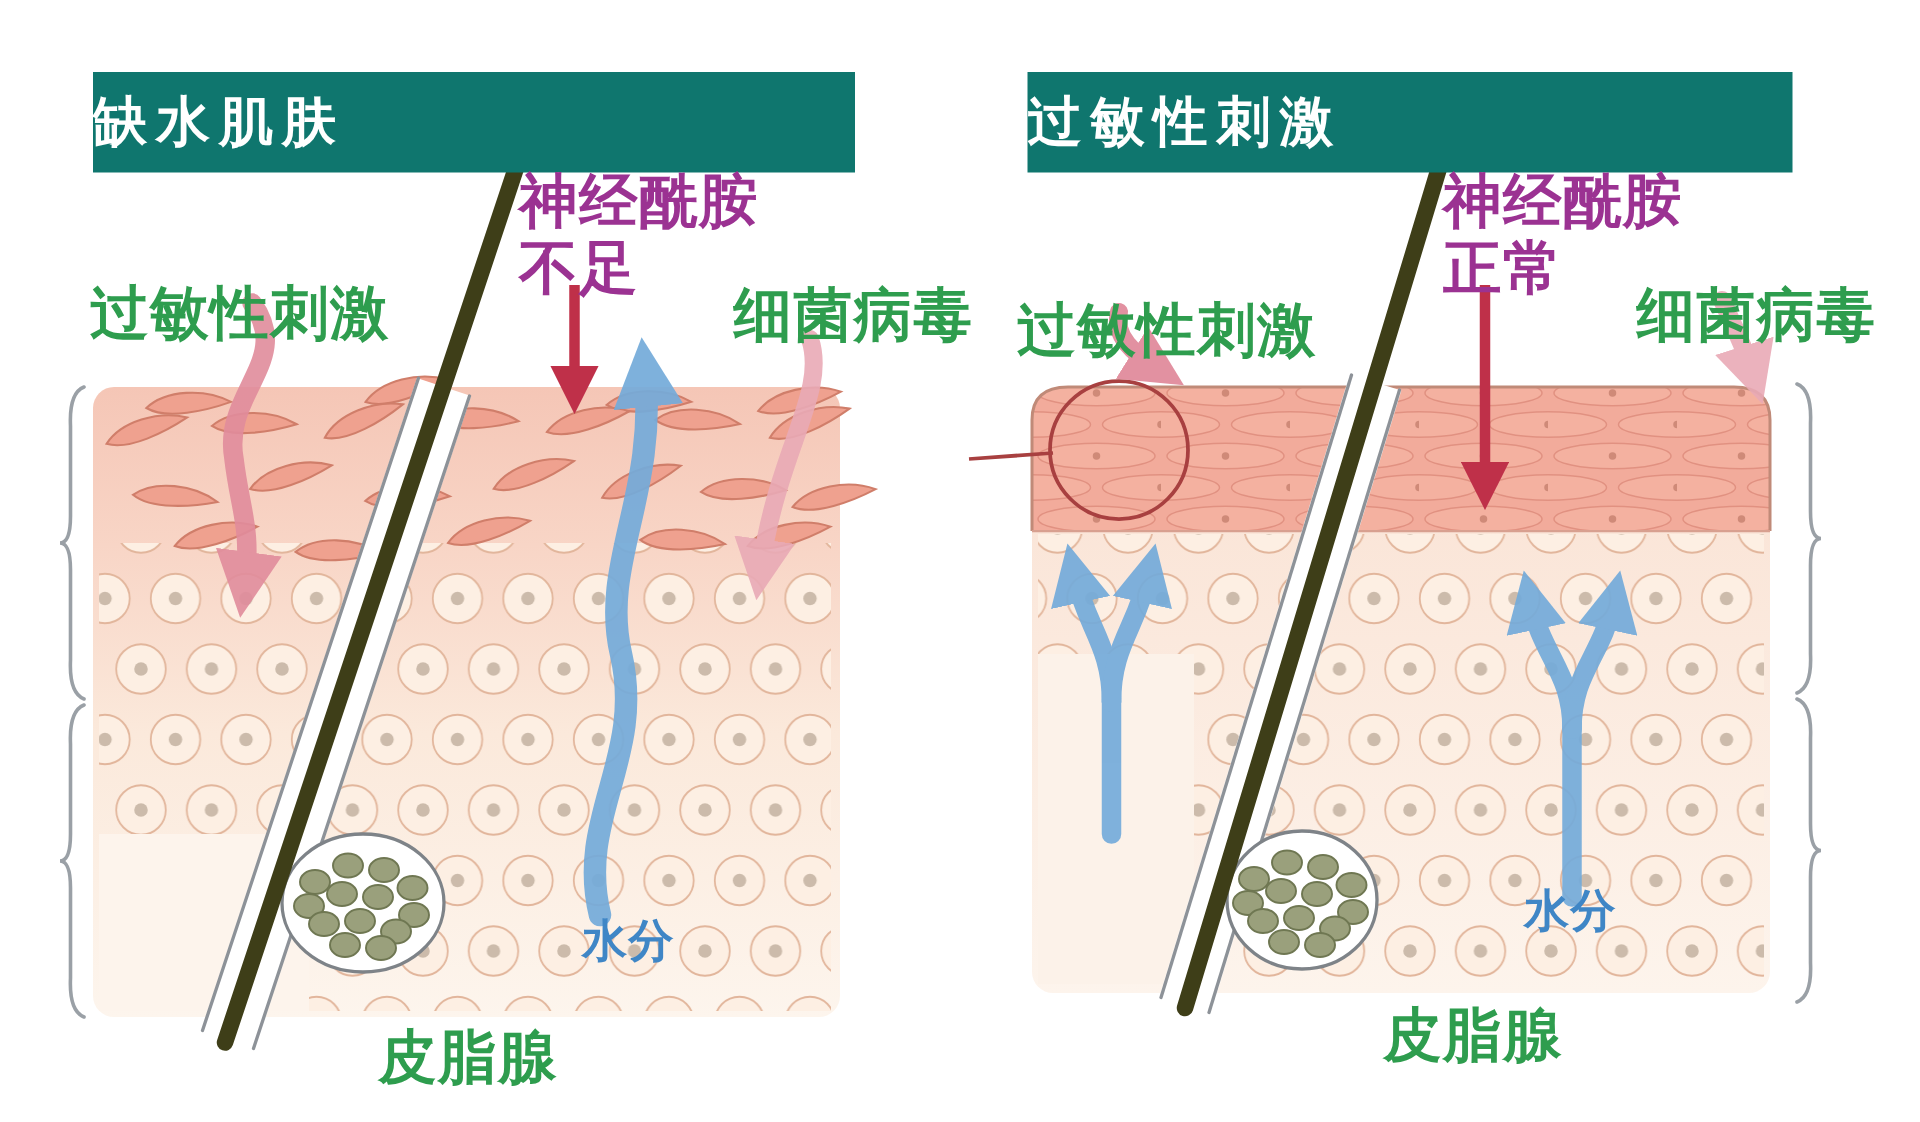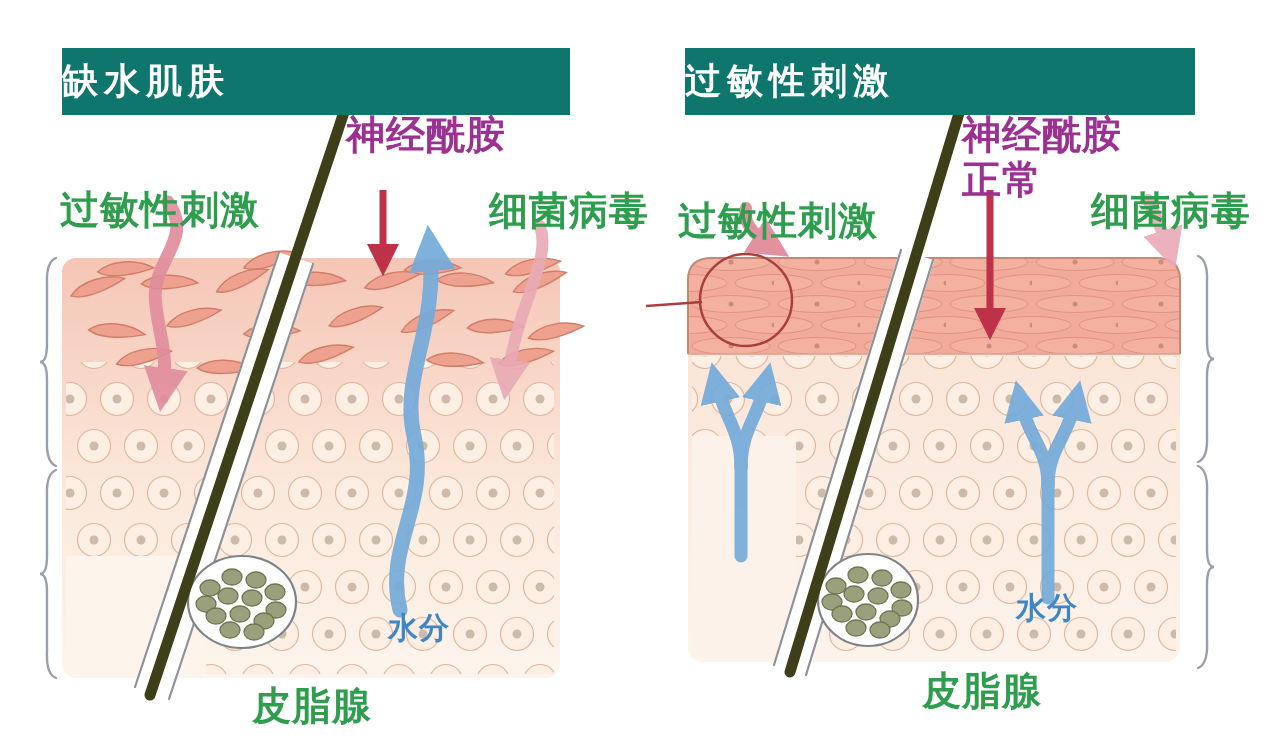--- a/index.html
+++ b/index.html
@@ -198,20 +198,21 @@
   <div class="banner banner-left">
     <span>缺水肌肤</span>
   </div>
   <div class="banner banner-right">
     <span>过敏性刺激</span>
   </div>
 
   <div class="label green" style="left:60px;top:160px;">过敏性刺激</div>
   <div class="label purple" style="left:346px;top:113px;">
     <span style="display:block;">神经酰胺</span>
+    <span style="display:block;">不足</span>
   </div>
   <div class="label green" style="left:489px;top:161px;">细菌病毒</div>
   <div class="label blue" style="left:388px;top:611px;">水分</div>
   <div class="label green" style="left:252px;top:656px;">皮脂腺</div>
 
   <div class="label green" style="left:678px;top:171px;">过敏性刺激</div>
   <div class="label purple" style="left:962px;top:113px;">
     <span style="display:block;">神经酰胺</span>
     <span style="display:block;">正常</span>
   </div>

